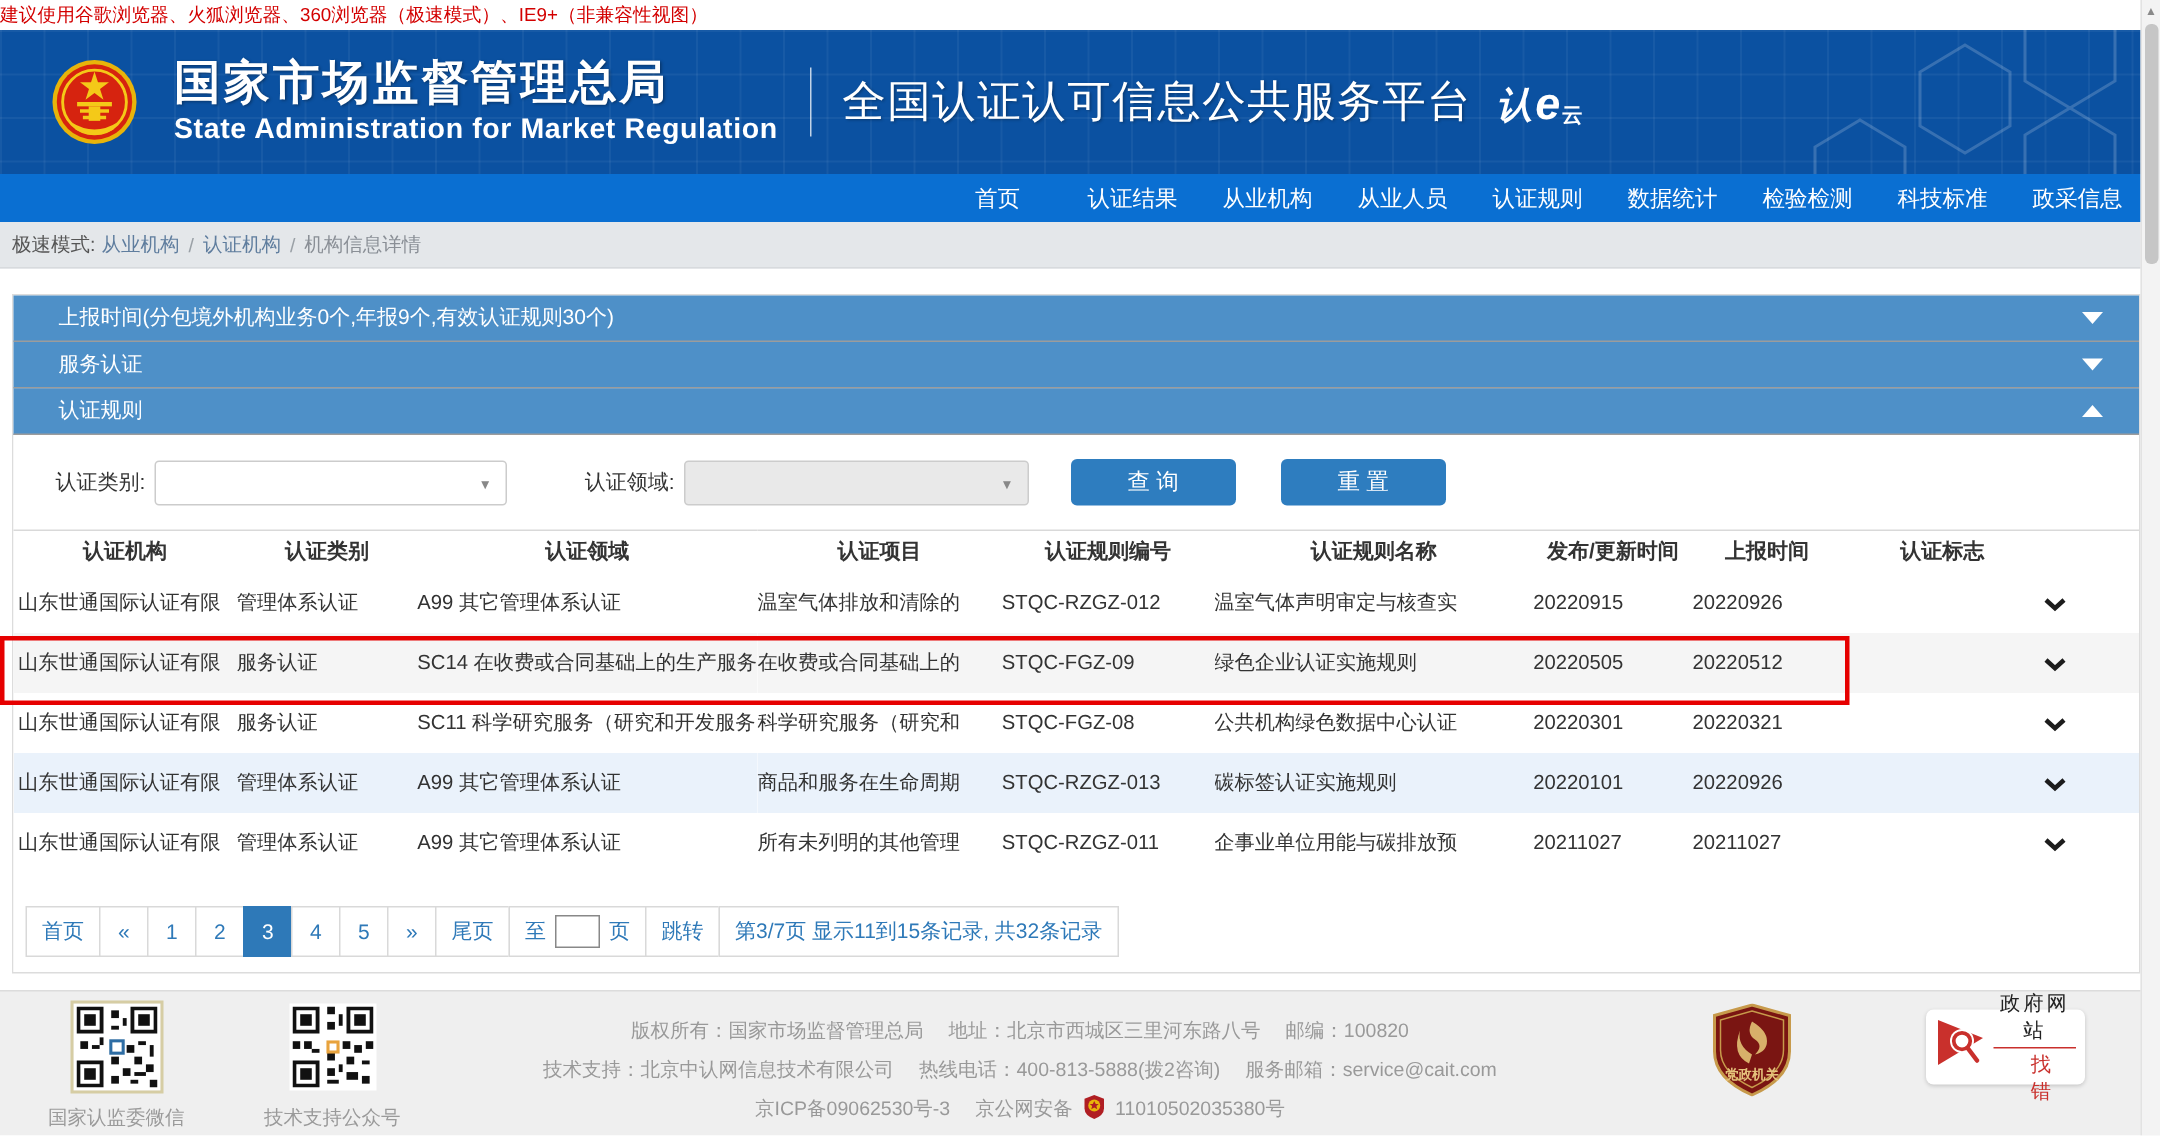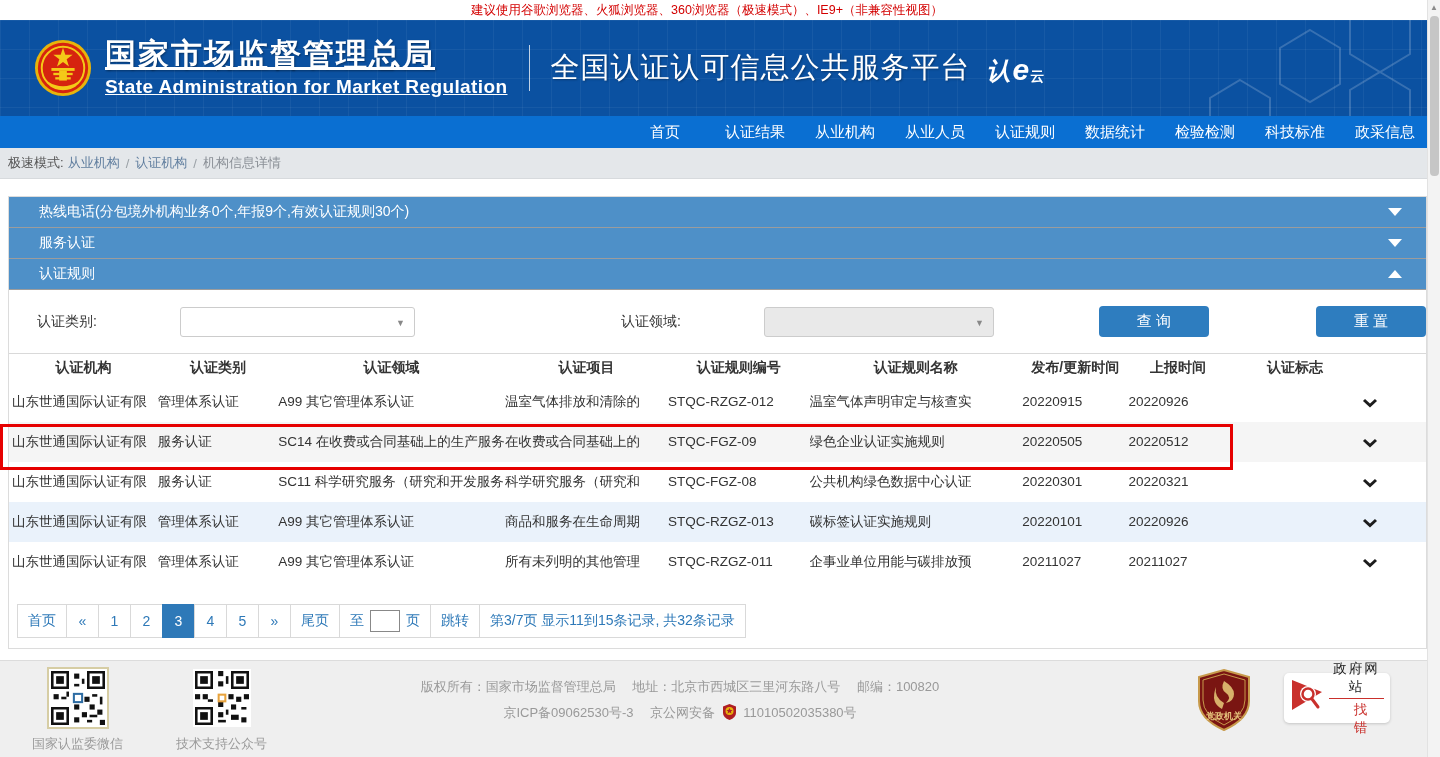--- a/index.html
+++ b/index.html
@@ -1,37 +1,37 @@
 <!DOCTYPE html>
 <html><head>
 <meta charset="utf-8">
 <style>
   * { margin:0; padding:0; box-sizing:border-box; }
   html,body { width:1440px; height:757px; overflow:hidden; background:#fff;
     font-family:"Liberation Sans","DejaVu Sans",sans-serif; }
   .page { position:relative; width:1440px; height:757px; background:#fff; }
 
   
-  .topbar { height:20px; background:#fff; display:flex; align-items:center; justify-content:center; padding-right:26px; }
+  .topbar { height:20px; background:#fff; display:flex; align-items:center; justify-content:flex-start; padding-right:26px; }
   .topbar .notice { color:#d30000; font-size:12.5px; }
 
   
   .scrollbar { position:absolute; top:0; right:0; width:13px; height:757px; background:#f3f3f3; border-left:1px solid #e2e2e2; z-index:50; }
   .scroll-arrow { height:15px; display:flex; align-items:center; justify-content:center; color:#8a8a8a; font-size:8px; cursor:pointer; }
   .scroll-thumb { position:absolute; top:16px; left:2px; width:9px; height:160px; background:#c6c6c6; border-radius:4px; }
 
   
   .masthead { height:96px; background:#0b51a1; display:flex; align-items:center; padding-left:34px; position:relative; overflow:hidden;
     background-image:
       linear-gradient(rgba(255,255,255,0.05) 1px, transparent 1px),
       linear-gradient(90deg, rgba(255,255,255,0.05) 1px, transparent 1px);
     background-size:29px 29px; }
   .hexes { position:absolute; right:0; top:0; height:96px; opacity:.18; }
   .emblem { width:58px; height:58px; flex:0 0 auto; }
-  .agency { margin-left:13px; color:#fff;text-decoration:underline; }
+  .agency { margin-left:24px; color:#fff; }
   .agency .cn { font-size:31px; font-weight:bold; letter-spacing:2px; line-height:1.1; text-shadow:1px 1px 2px rgba(0,0,0,.35); }
   .agency .en { font-size:19px; font-weight:bold; letter-spacing:.4px; margin-top:3px; }
   .mast-divider { width:1px; height:46px; background:rgba(255,255,255,.75); margin:0 20px 0 22px; }
   .platform { color:#fff; font-size:29px; letter-spacing:1px; text-shadow:1px 1px 2px rgba(0,0,0,.3); }
   .cloudlogo { color:#fff; margin-left:16px; display:flex; align-items:flex-end; line-height:1; }
   .cloudlogo .ren { font-size:24px; font-weight:bold; font-style:italic; }
   .cloudlogo .e  { font-size:30px; font-weight:bold; font-style:italic; margin-left:2px; transform:translateY(2px); }
   .cloudlogo .yun { font-size:14px; font-weight:bold; margin-left:1px; }
 
   
@@ -48,21 +48,21 @@
   .content { position:relative; margin:17px 13px 0 8px; border:1px solid #dcdcdc; background:#fff; }
   .acc-header { height:31px; background:#4e90c8; border-bottom:1px solid #9c9c9c; display:flex; align-items:center; padding:0 24px 0 30px; cursor:pointer; }
   .acc-header .ttl { color:#fff; font-size:14px; flex:1; }
   .tri { width:0; height:0; border-left:7px solid transparent; border-right:7px solid transparent; }
   .tri.down { border-top:8px solid #fff; }
   .tri.up   { border-bottom:8px solid #fff; }
 
   .panel { background:#fff; padding:16px 0 10px 0; }
 
   
-  .filter-row { display:flex; align-items:center; padding-left:28px; margin-bottom:16px;justify-content:space-between; }
+  .filter-row { display:flex; align-items:center; padding-left:28px; margin-bottom:16px; }
   .filter-row label { font-size:14px; color:#333; margin-right:6px; }
   .sel { position:relative; width:235px; height:30px; border:1px solid #ccc; border-radius:3px; background:#fff; cursor:pointer; }
   .sel.disabled { background:#e9e9e9; width:230px; }
   .sel .arrow { position:absolute; right:9px; top:10px; font-size:9px; color:#888; }
   .gap1 { width:52px; }
   .btn { width:110px; height:31px; background:#2e7dbf; border:none; border-radius:4px; color:#fff; font-size:15px; cursor:pointer; font-family:inherit; }
   .btn + .btn { margin-left:30px; }
   .btn:first-of-type { margin-left:28px; }
 
   
@@ -88,21 +88,21 @@
 
   
   footer { position:absolute; left:0; right:0; bottom:0; height:97px; background:#efefef; border-top:1px solid #dcdcdc; }
   .qr-wrap { position:absolute; top:8px; text-align:center; }
   .qr-wrap.q1 { left:32px; } .qr-wrap.q2 { left:176px; }
   .qr-frame { width:58px; height:58px; background:#fff; display:inline-block; padding:2px; }
   .qr-frame.tan { outline:2px solid #d6cda4; }
   .qr-caption { font-size:13px; color:#9a9a9a; margin-top:4px; }
   .foot-lines { position:absolute; left:330px; width:700px; top:13px; text-align:center; font-size:13px; color:#999; line-height:26px; }
   .foot-lines .beian-ico { display:inline-block; vertical-align:-3px; margin:0 3px; }
-  .shield-badge { position:absolute; left:1196px; top:8px; cursor:pointer; }
+  .shield-badge { position:absolute; left:1140px; top:8px; cursor:pointer; }
   .zhaocuo { position:absolute; left:1284px; top:12px; width:106px; height:50px; background:#fff; border-radius:5px; box-shadow:0 1px 3px rgba(0,0,0,.18); display:flex; align-items:center; padding:4px 6px; cursor:pointer; }
   .zhaocuo .txt { margin-left:5px; flex:1; text-align:center; }
   .zhaocuo .t1 { font-size:13.5px; color:#222; letter-spacing:2px; border-bottom:1px solid #c9302c; padding-bottom:2px; }
   .zhaocuo .t2 { font-size:13.5px; color:#c9302c; letter-spacing:6px; padding-top:2px; margin-left:14px; }
 </style>
 </head>
 <body>
 
 <div class="page">
 
@@ -160,21 +160,21 @@
     <a>从业机构</a>
     <span class="sep">/</span>
     <a>认证机构</a>
     <span class="sep">/</span>
     <span class="current">机构信息详情</span>
   </div>
 
   <div class="content">
 
     <div class="acc-header">
-      <span class="ttl">热线电话(分包境外机构业务0个,年报9个,有效认证规则30个)</span>
+      <span class="ttl">上报时间(分包境外机构业务0个,年报9个,有效认证规则30个)</span>
       <span class="tri down"></span>
     </div>
     <div class="acc-header">
       <span class="ttl">服务认证</span>
       <span class="tri down"></span>
     </div>
     <div class="acc-header">
       <span class="ttl">认证规则</span>
       <span class="tri up"></span>
     </div>
@@ -387,20 +387,21 @@
             <rect x="14" y="19" width="2" height="1"></rect>
         </g>
         <rect x="8.5" y="8.5" width="4" height="4" fill="#2e6da4"></rect>
           <rect x="9.3" y="9.3" width="2.4" height="2.4" fill="#fff"></rect>
       </svg>
       <div class="qr-caption">国家认监委微信</div>
     </div>
 
     <div class="foot-lines">
       <div>版权所有：国家市场监督管理总局　 地址：北京市西城区三里河东路八号 　邮编：100820</div>
+      <div>技术支持：北京中认网信息技术有限公司 　热线电话：400-813-5888(拨2咨询) 　服务邮箱：service@cait.com</div>
       <div>
         <span>京ICP备09062530号-3</span>　
         <span>京公网安备</span>
         <svg class="beian-ico" width="15" height="16" viewBox="0 0 15 16">
           <path d="M7.5 0 L14 2.5 V9 q0 4.5 -6.5 7 Q1 13.5 1 9 V2.5 Z" fill="#b01e23"></path>
           <circle cx="7.5" cy="7" r="4" fill="#e8b40a"></circle>
           <path d="M7.5 4 l1 2 h2 l-1.6 1.4 l.6 2.1 l-2 -1.2 l-2 1.2 l.6 -2.1 L4.5 6 h2 z" fill="#b01e23"></path>
         </svg>
         <span>11010502035380号</span>
       </div>

